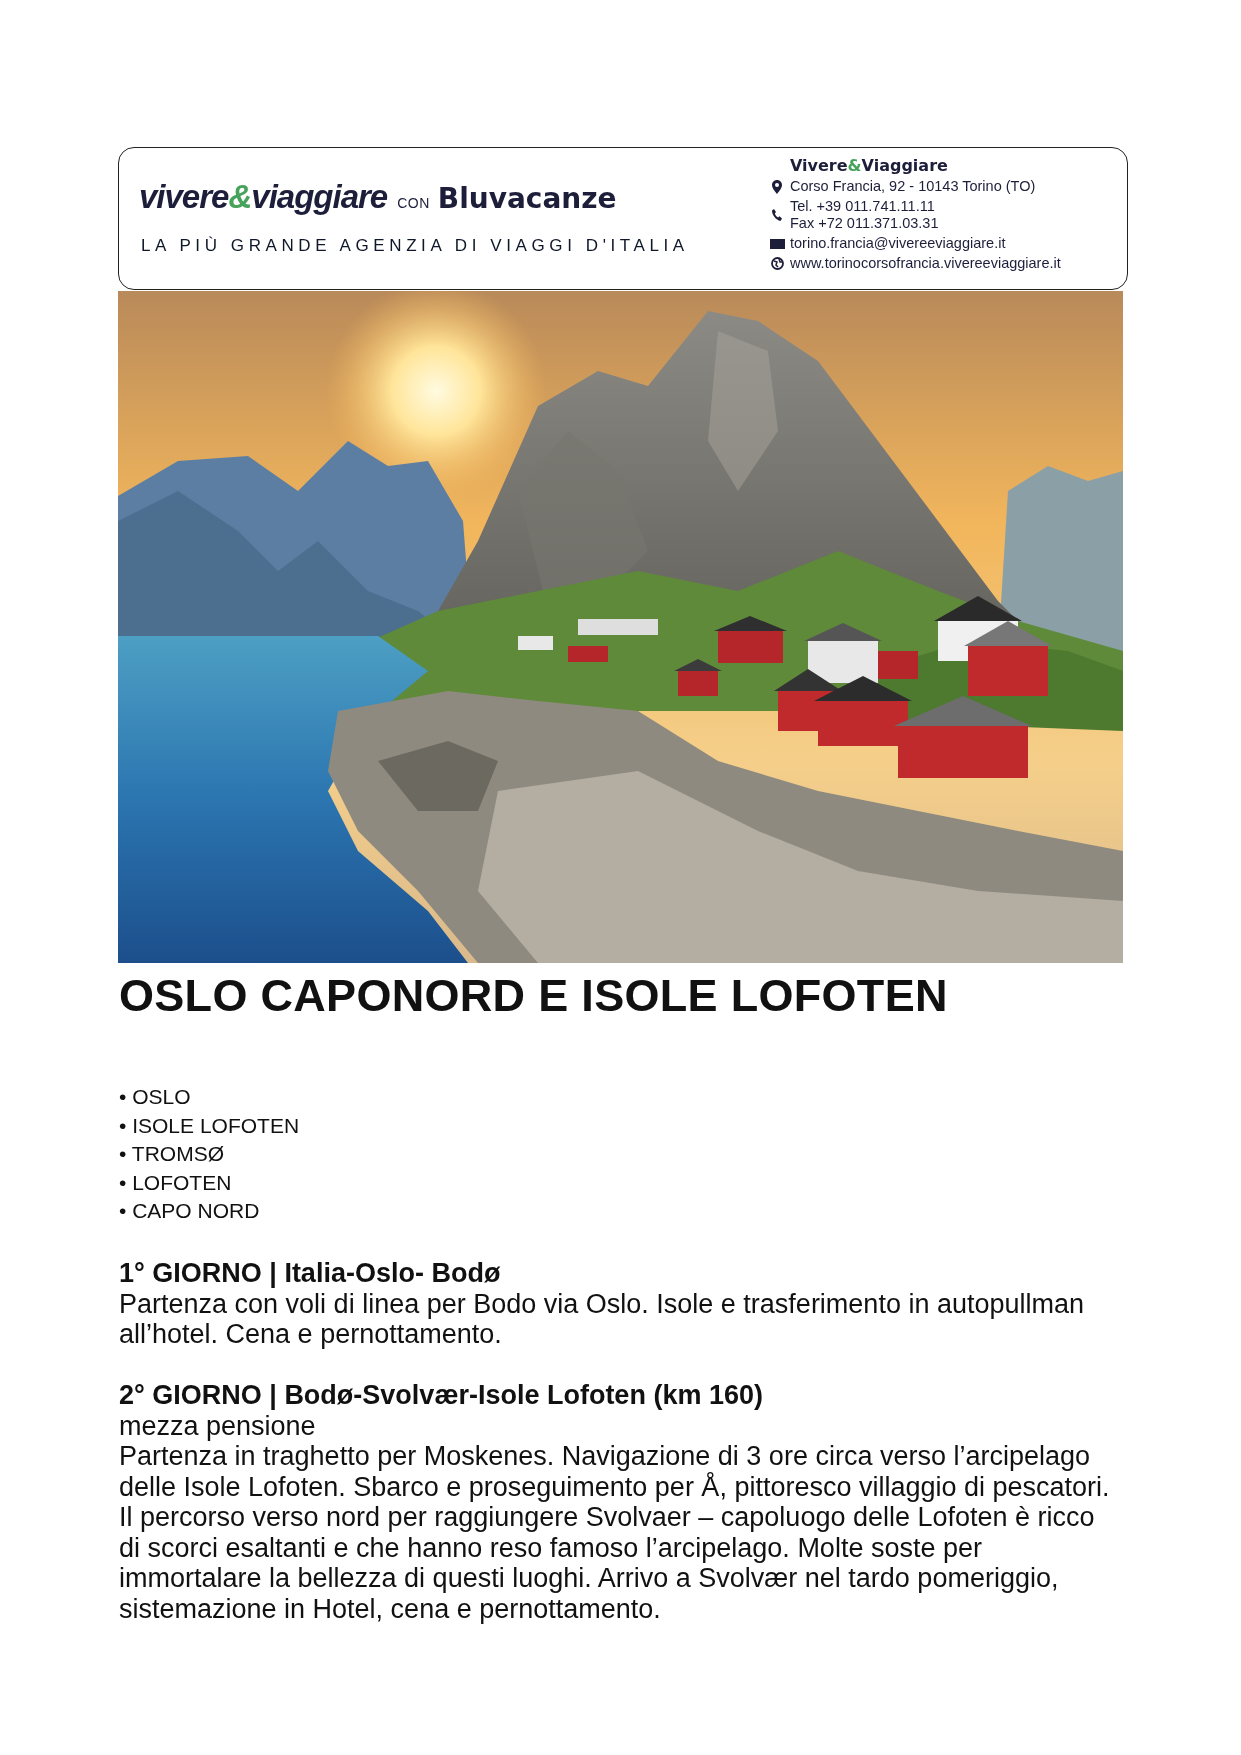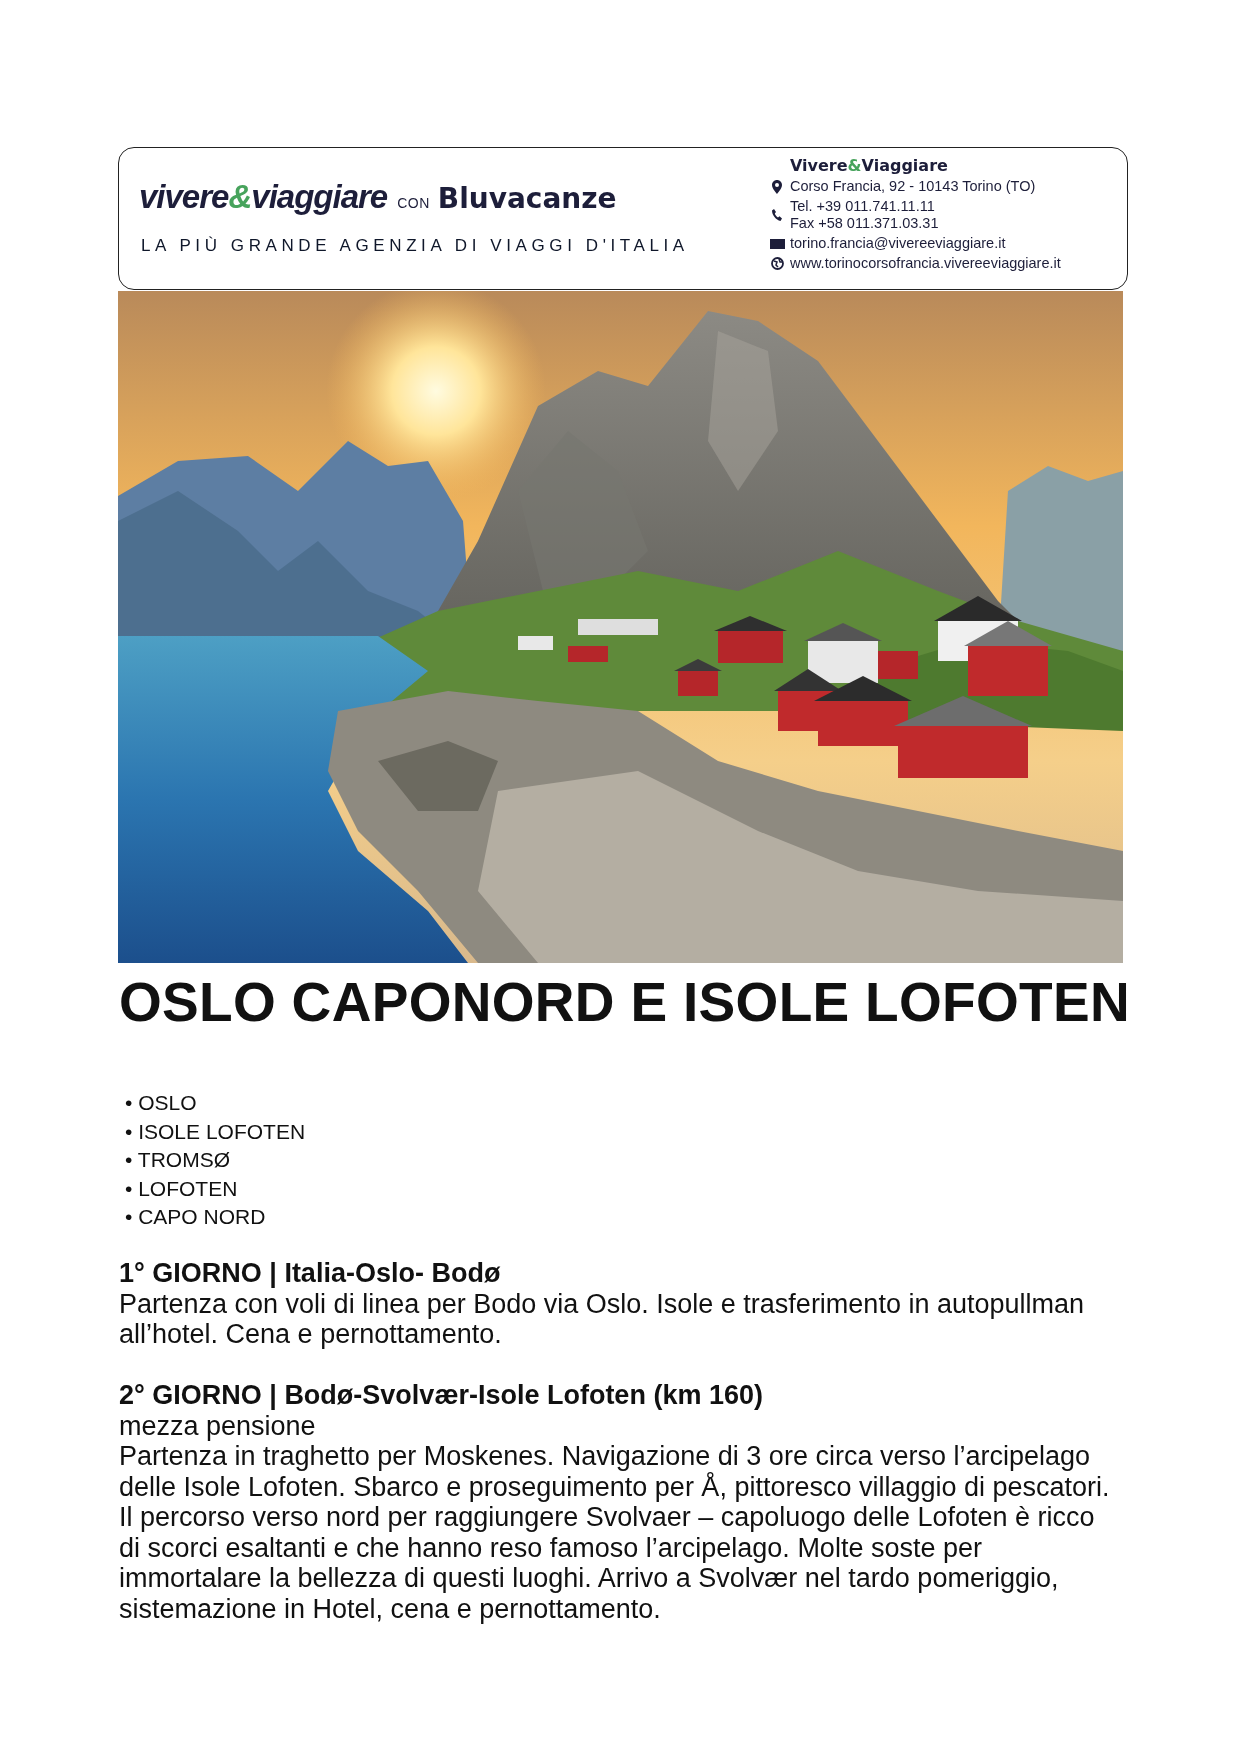--- a/index.html
+++ b/index.html
@@ -25,24 +25,24 @@
   .c-row { display: flex; align-items: flex-end; font-size: 14.5px; color: #1d1e3a;
     line-height: 17px; margin-top: 3px; }
   .c-icon { width: 26px; flex: 0 0 26px; display: flex; justify-content: center; align-items: center;
     height: 17px; color: #1d1e3a; font-size: 13px; }
   .c-icon.tall { height: 34px; }
 
   .hero { position: absolute; left: 118px; top: 291px; width: 1005px; height: 672px; overflow: hidden; }
   .hero svg { display: block; }
 
   .title { position: absolute; left: 119px; top: 970px; font-family: "Liberation Sans", sans-serif;
-    font-weight: bold; font-size: 55px; color: #111; letter-spacing: 0.3px; white-space: nowrap; }
+    font-weight: bold; font-size: 45px; color: #111; letter-spacing: 0.3px; white-space: nowrap; }
 
   .places { position: absolute; left: 119px; top: 1083px; font-size: 21px; line-height: 28.5px;
-    color: #111; list-style: none; margin: 6px; padding: 0; }
+    color: #111; list-style: none; margin: 0; padding: 0; }
   .places li::before { content: "• "; }
 
   .day { position: absolute; left: 119px; width: 1000px; font-size: 27px; line-height: 30.5px; color: #111; }
   .day-title { font-weight: bold; }
   .day p { margin: 0; }
 </style>
 </head>
 <body>
 
 <div class="header-box">
@@ -62,21 +62,21 @@
       <span>Corso Francia, 92 - 10143 Torino (TO)</span>
     </div>
     <div class="c-row">
       <span class="c-icon tall">
         <svg width="10" height="12" viewBox="0 0 10 12">
             <path d="M2 0l2 3-1.2 1.5c.6 1.6 1.7 3 3.2 4L7.5 7.3 10 9.5 8.5 12C4 11 0 6 0 1.5z" fill="#1d1e3a"></path>
           </svg>
       </span>
       <span>
         <div>Tel. +39 011.741.11.11</div>
-        <div>Fax +58 011.371.03.31</div>
+        <div>Fax +72 011.371.03.31</div>
       </span>
     </div>
     <div class="c-row">
       <span class="c-icon">
         <svg width="15" height="10" viewBox="0 0 15 10">
             <rect width="15" height="10" fill="#1d1e3a"></rect>
           </svg>
       </span>
       <span>torino.francia@vivereeviaggiare.it</span>
     </div>

